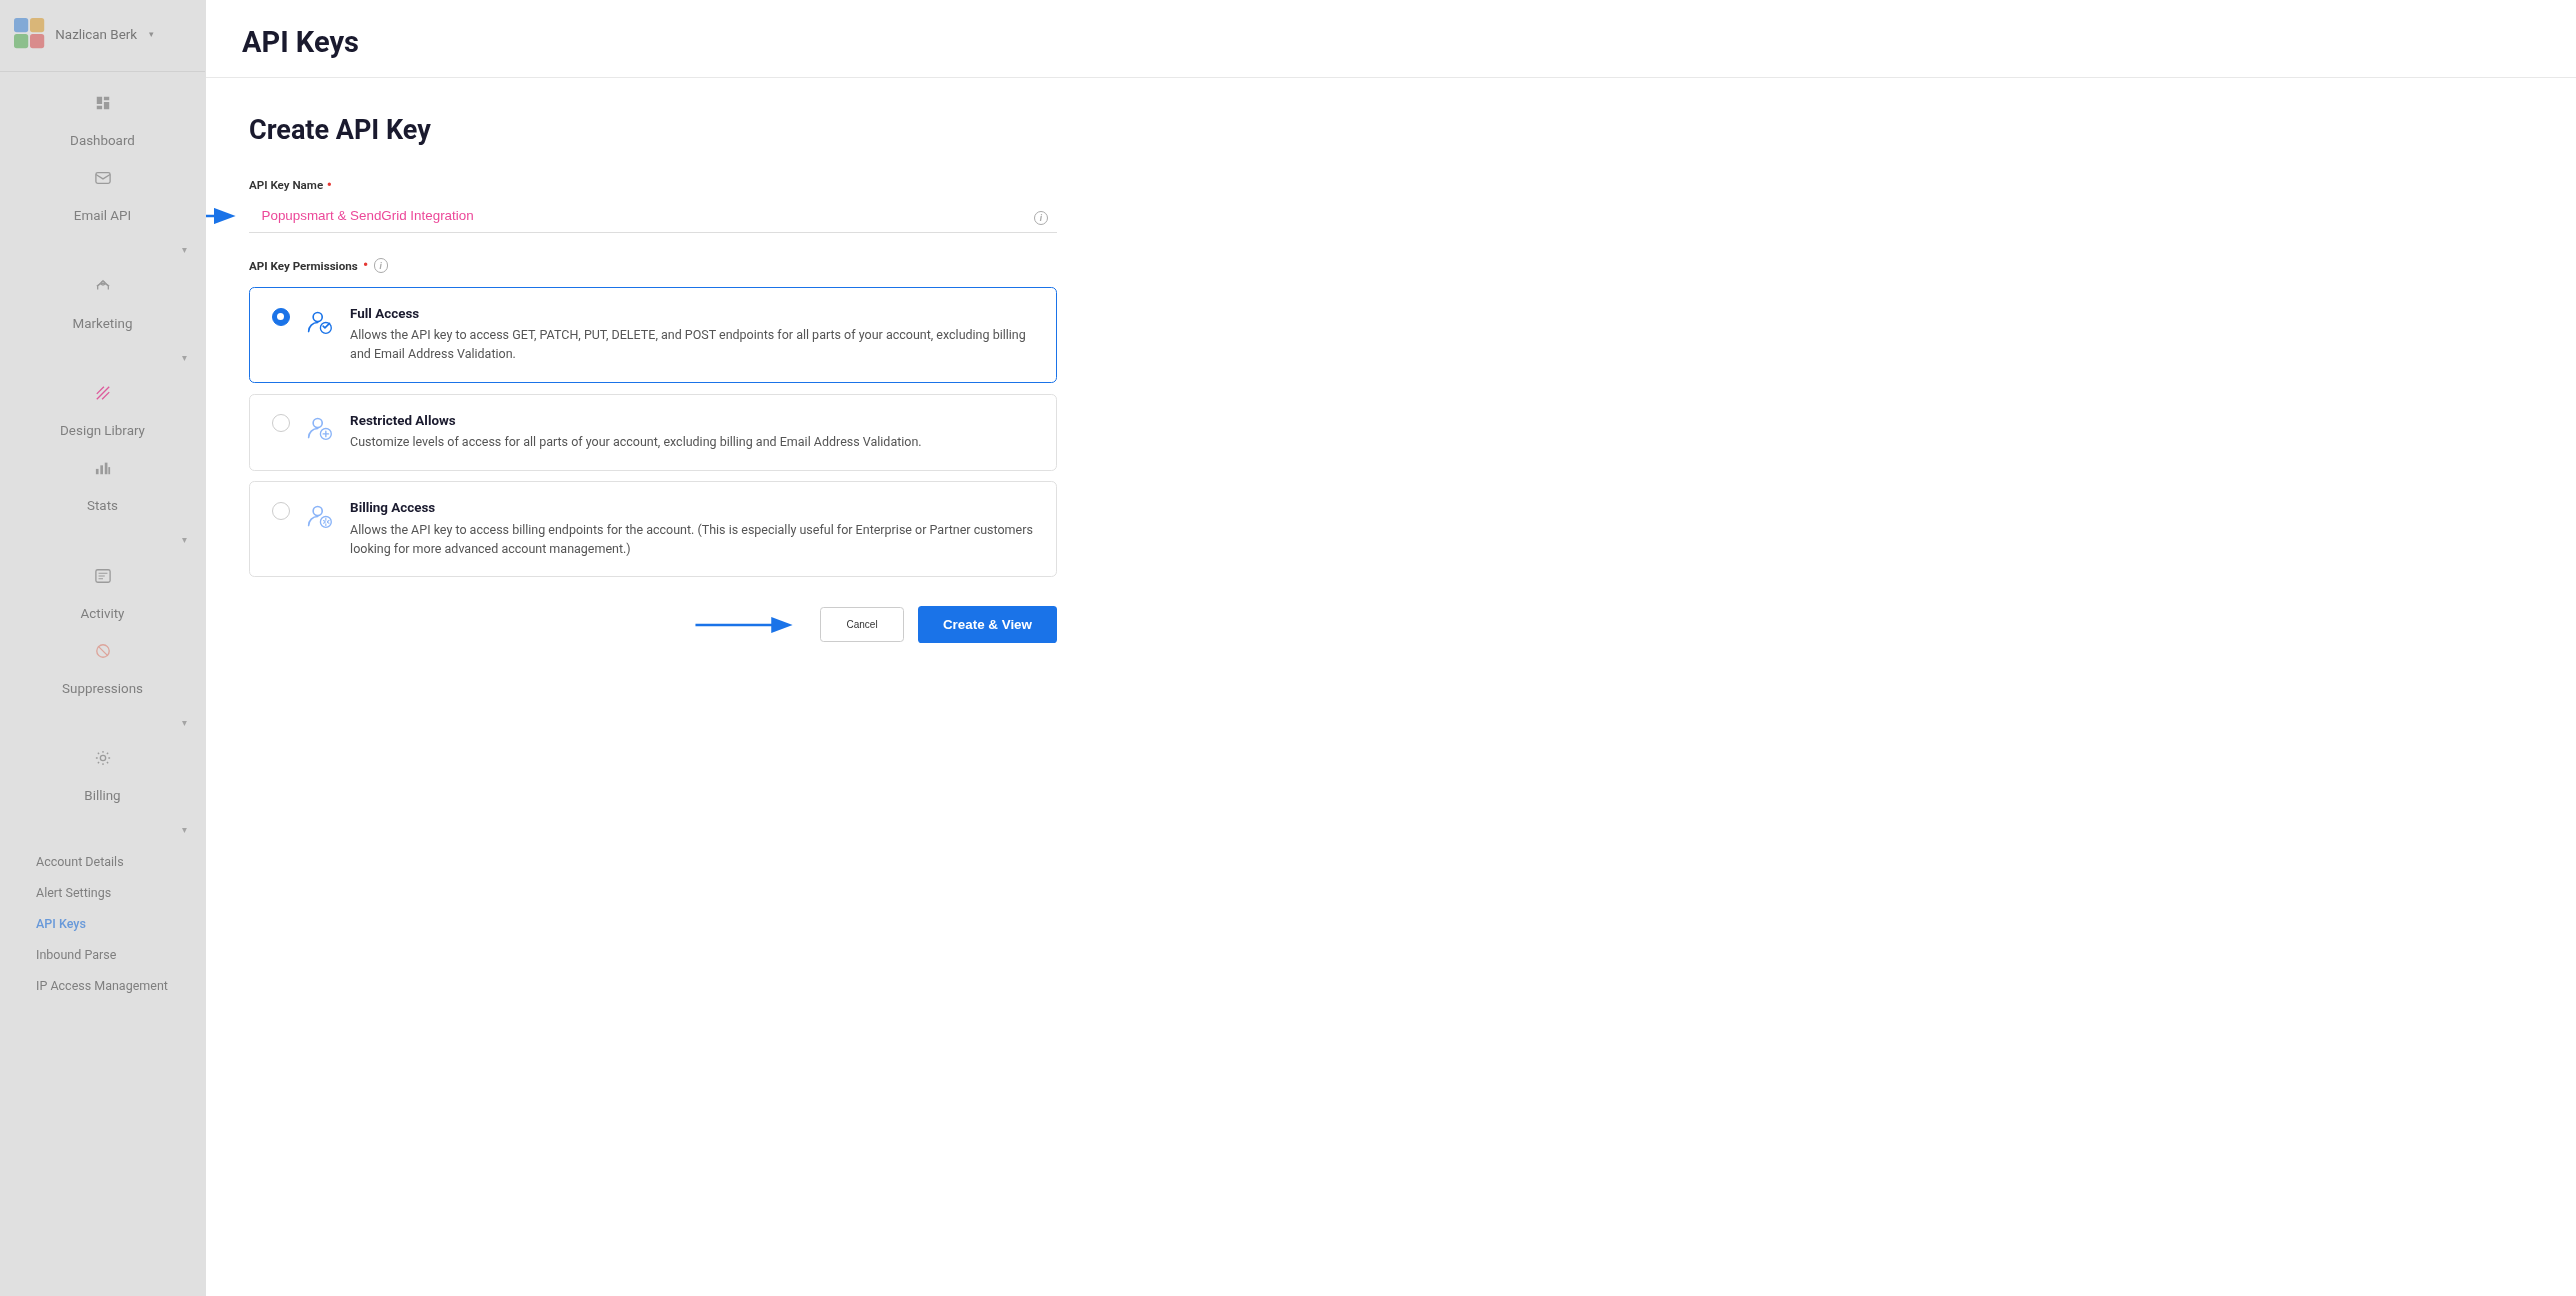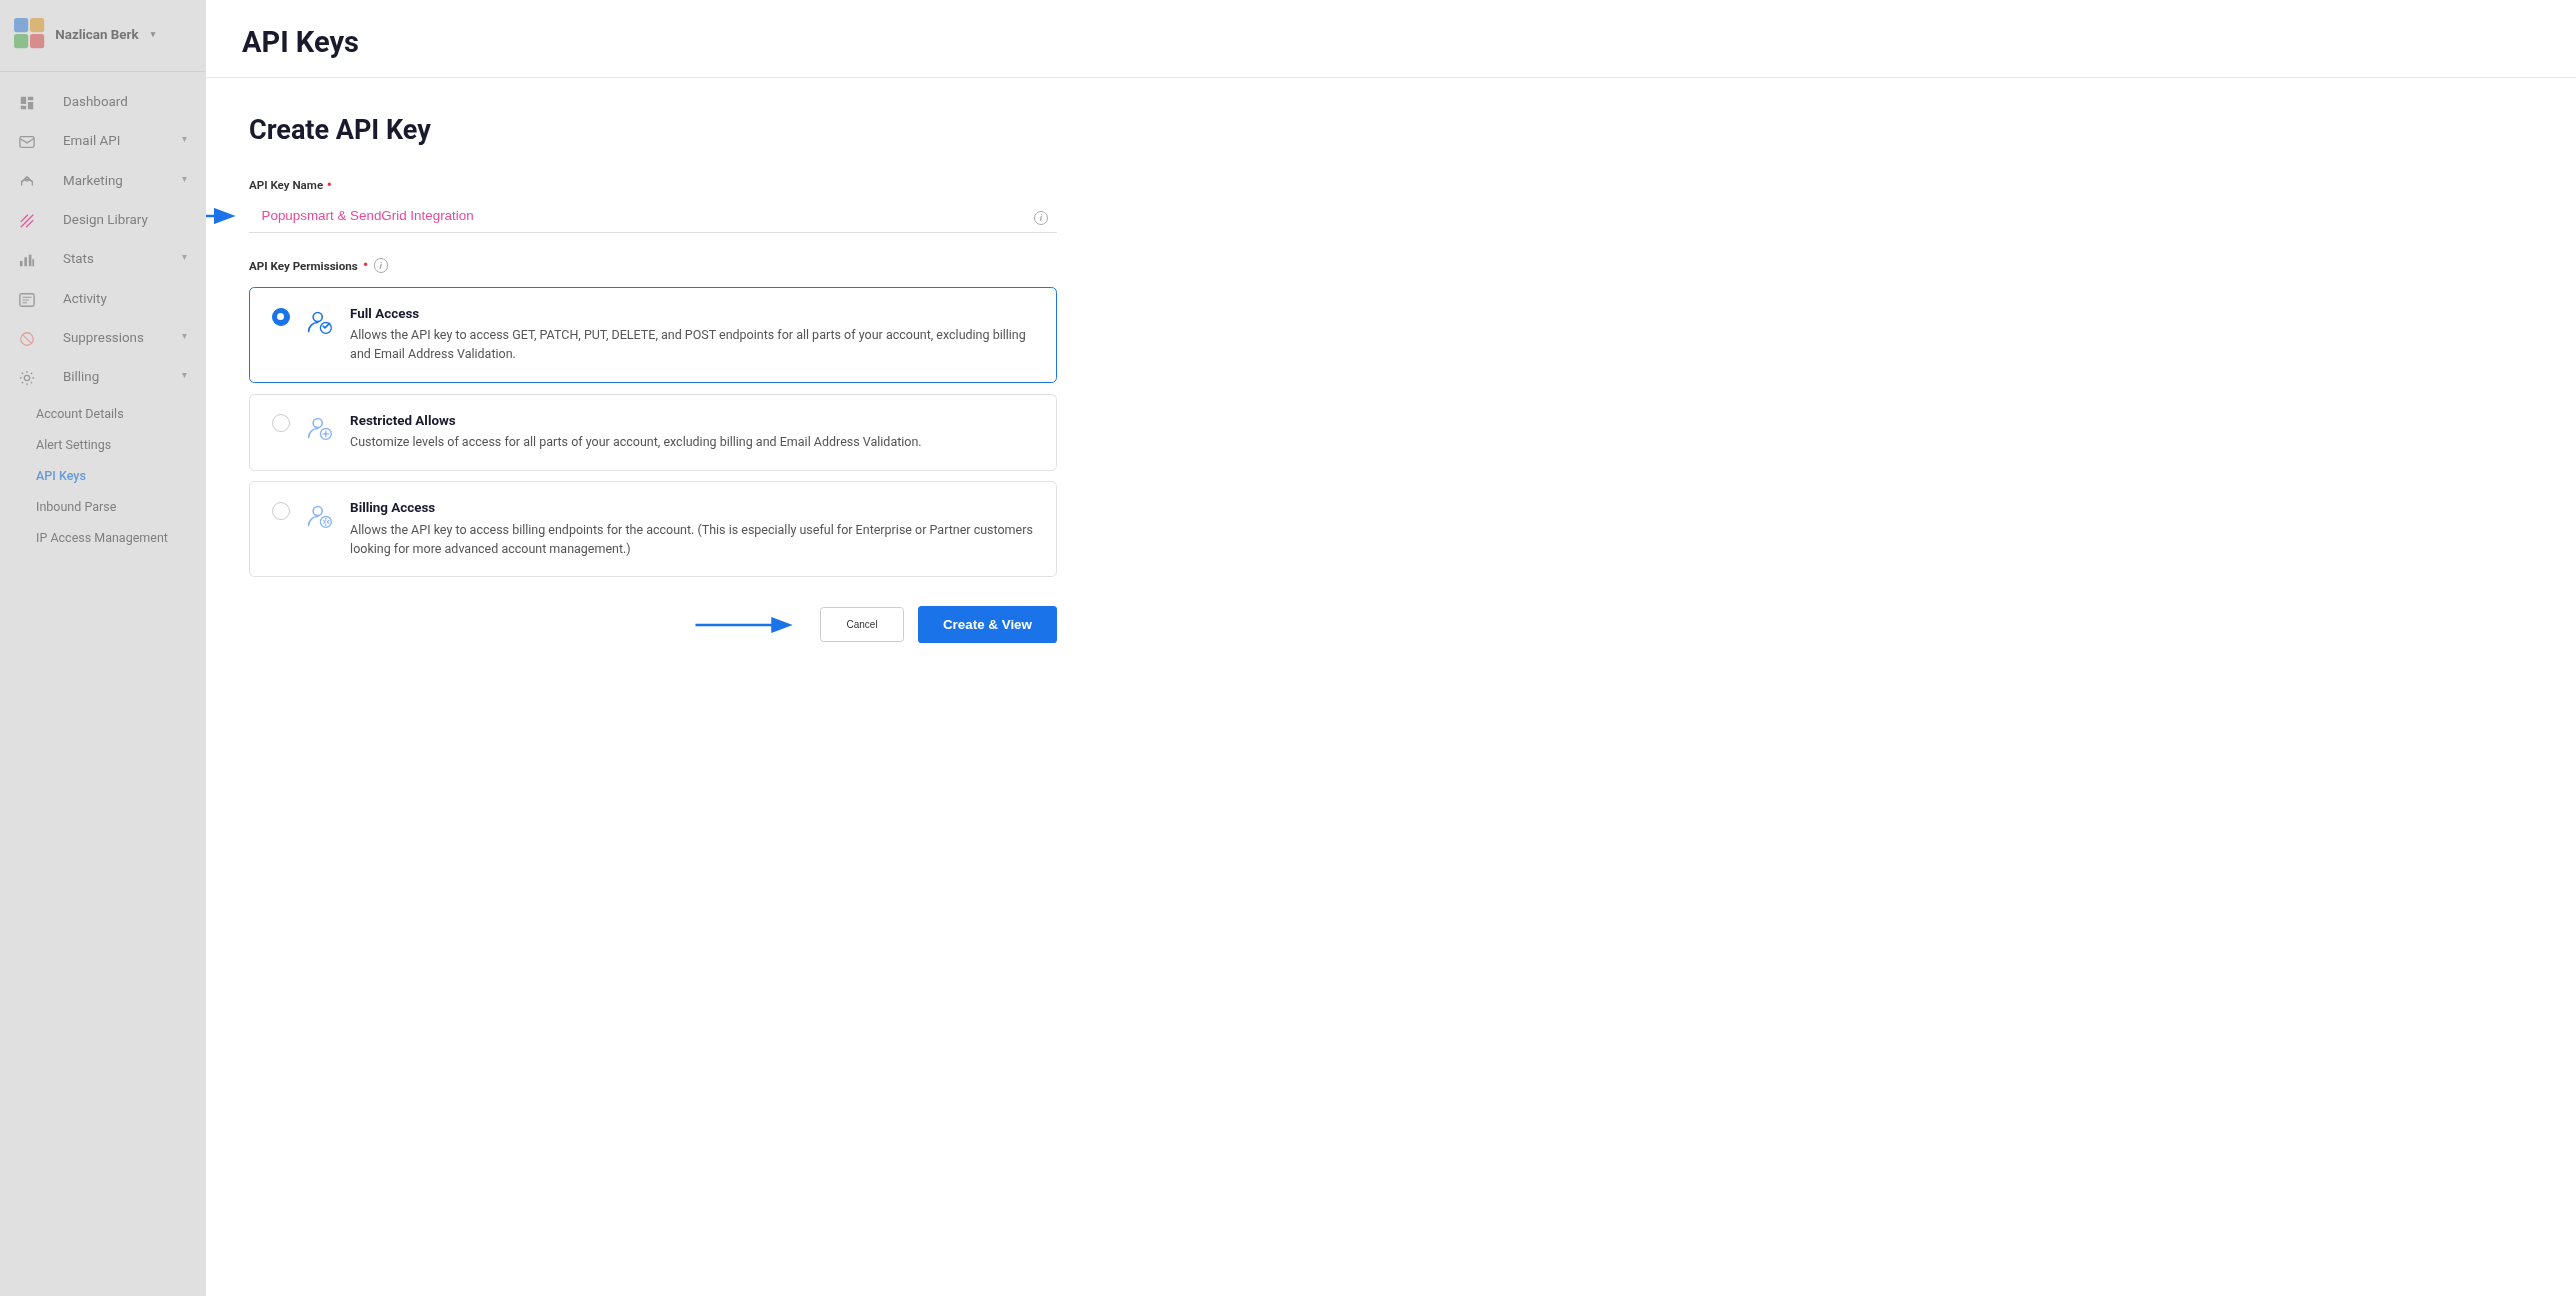--- a/index.html
+++ b/index.html
@@ -30,21 +30,21 @@
     }
 
     .logo-icon {
       width: 32px;
       height: 32px;
       flex-shrink: 0;
     }
 
     .user-name {
       font-size: 13.4px;
-      font-weight: 700;
+      font-weight: 400;
       color: #333;
       display: flex;
       align-items: center;
       gap: 12px;
     }
 
     .chevron-down {
       font-size: 9px;
       color: #666;
     }
@@ -56,27 +56,28 @@
     }
 
     .sidebar-nav {
       display: flex;
       flex-direction: column;
       padding: 3.6px 0;
     }
 
     .nav-item {
       display: flex;
-      align-items: flex-start;
-      gap: 27px;
+      align-items: center;
+      gap: 21px;
       padding: 10.7px 18px;
       font-size: 13.4px;
       color: #444;
       cursor: pointer;
       position: relative;
+      flex-direction: column;
     }
 
     .nav-item .nav-icon {
       width: 18px;
       height: 18px;
       display: flex;
       align-items: center;
       justify-content: center;
       flex-shrink: 0;
     }

